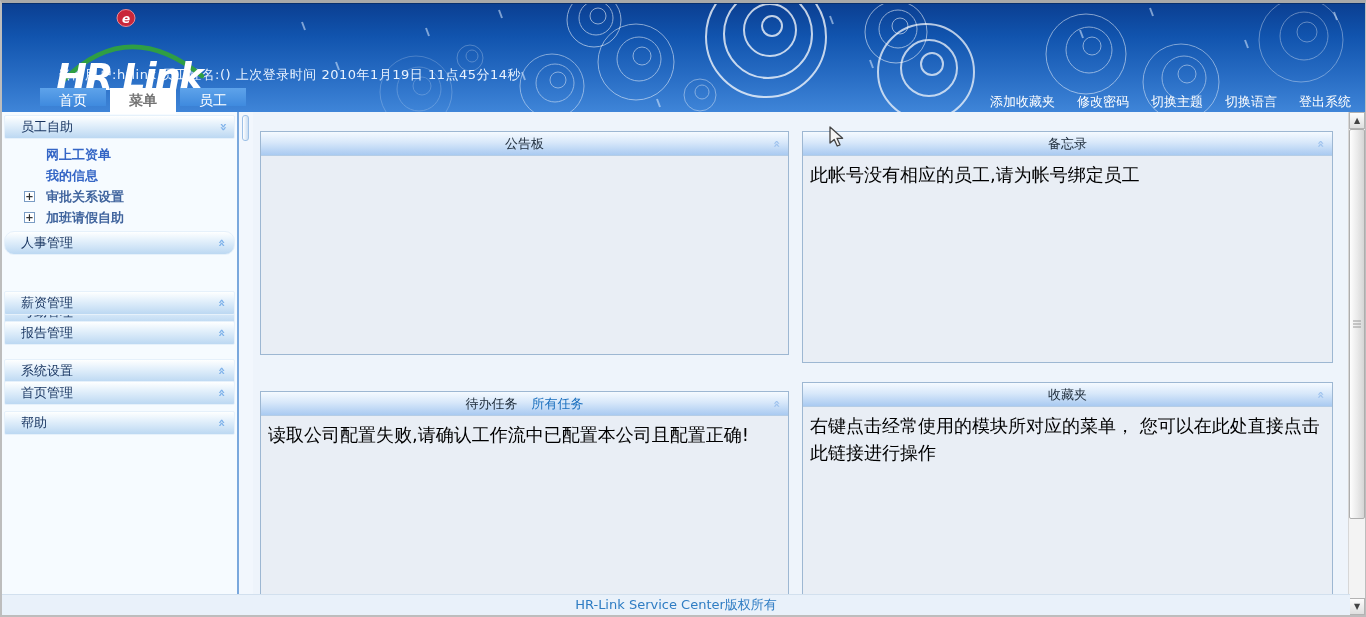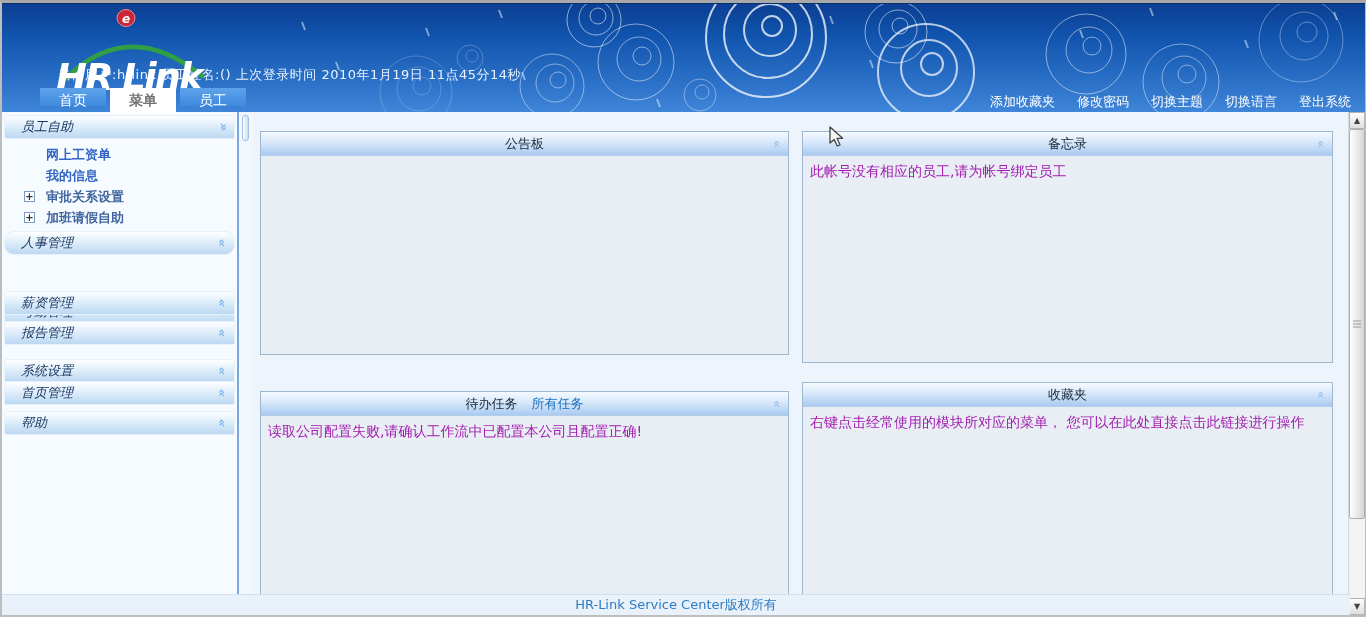--- a/index.html
+++ b/index.html
@@ -37,21 +37,21 @@
   
   .sidebar {
     position:absolute; left:0; top:109px; width:237px; height:485px;
     background:#f6fbff;
   }
   .side-rule { position:absolute; right:0; top:0; width:2px; height:100%; background:#7aa8dd; }
   .accordion-bar {
     position:absolute; left:2px; width:231px; height:24px;
     background:linear-gradient(180deg,#feffff 0%,#e3f0fb 40%,#bcd8f2 100%);
     border:1px solid #e6f1fb; border-radius:2px;
-    display:flex; align-items:center; cursor:pointer;font-style:italic;
+    display:flex; align-items:center; cursor:pointer;
   }
   .accordion-bar .bar-label { margin-left:16px; font-size:13px; color:#16335f; }
   .bar-chevron {
     position:absolute; right:8px; top:50%; color:#7fb2ea; font-size:13px; font-weight:bold;
     transform:translateY(-50%) rotate(90deg); line-height:1;
   }
   .bar-chevron.down { transform:translateY(-50%) rotate(-90deg); }
   .subitems { position:absolute; left:2px; top:135px; width:231px; }
   .subitem { position:relative; height:21px; display:flex; align-items:center; cursor:pointer; }
   .subitem .plusbox {
@@ -75,21 +75,21 @@
     height:24px; background:linear-gradient(180deg,#f5faff 0%,#d8e8fa 45%,#a9caf1 100%);
     border-bottom:1px solid #b5cde6; position:relative;
     display:flex; align-items:center; justify-content:center;
   }
   .panel-title { font-size:13px; color:#1c2a38; }
   .panel-header .hdr-link { font-size:13px; color:#1a6fbe; margin-left:14px; text-decoration:none; cursor:pointer; }
   .panel-chevron {
     position:absolute; right:7px; top:50%; color:#9fc3ee; font-size:12px; font-weight:bold;
     transform:translateY(-50%) rotate(90deg); line-height:1; cursor:pointer;
   }
-  .panel-body { padding:5px 7px; font-size:14px; color:#a21caf; line-height:1.5; }
+  .panel-body { padding:5px 7px; font-size:18px; color:#000000; line-height:1.5; }
   #panel-bulletin  { left:7px;   top:19px;  width:529px; height:224px; }
   #panel-memo      { left:549px; top:19px;  width:531px; height:232px; }
   #panel-todo      { left:7px;   top:279px; width:529px; height:262px; }
   #panel-favorites { left:549px; top:270px; width:531px; height:213px; }
   
   .scrollbar {
     position:absolute; right:0; top:109px; width:17px; height:503px;
     background:#f3f3f3; border-left:1px solid #d7d7d7;
   }
   .sb-btn {

